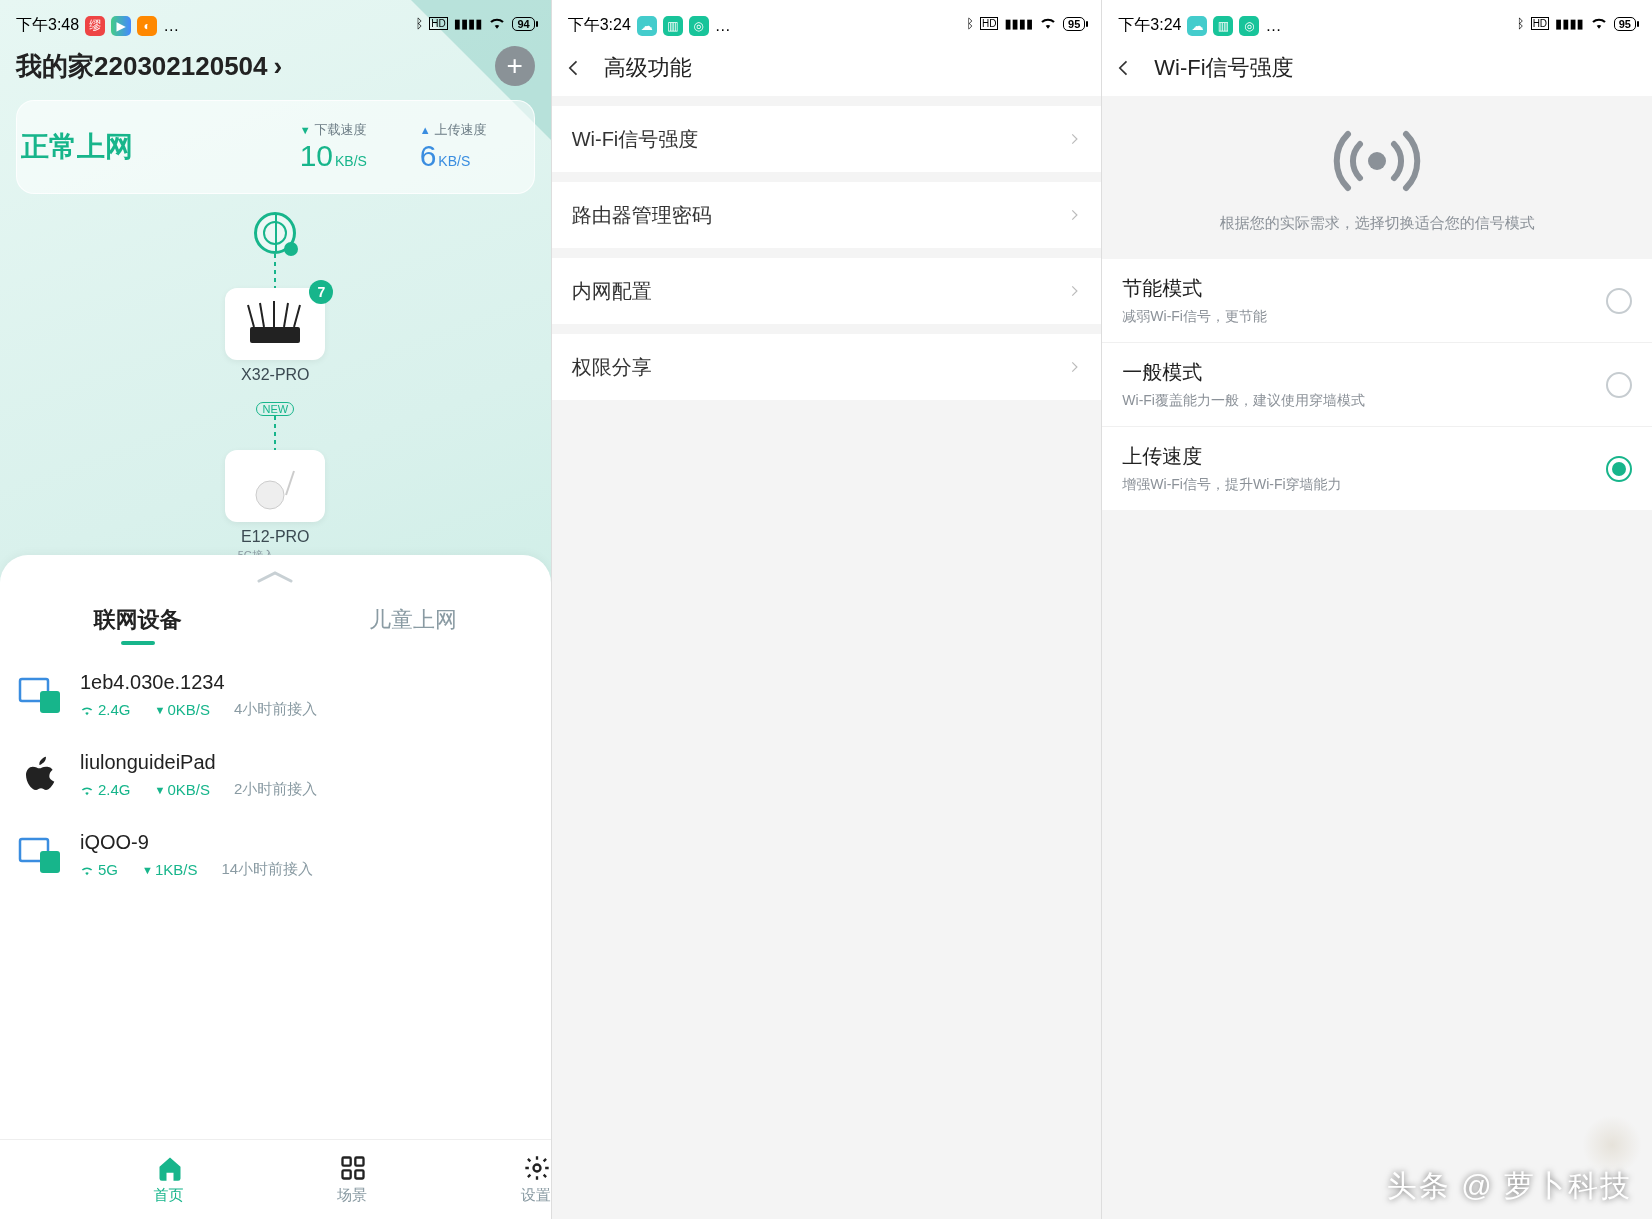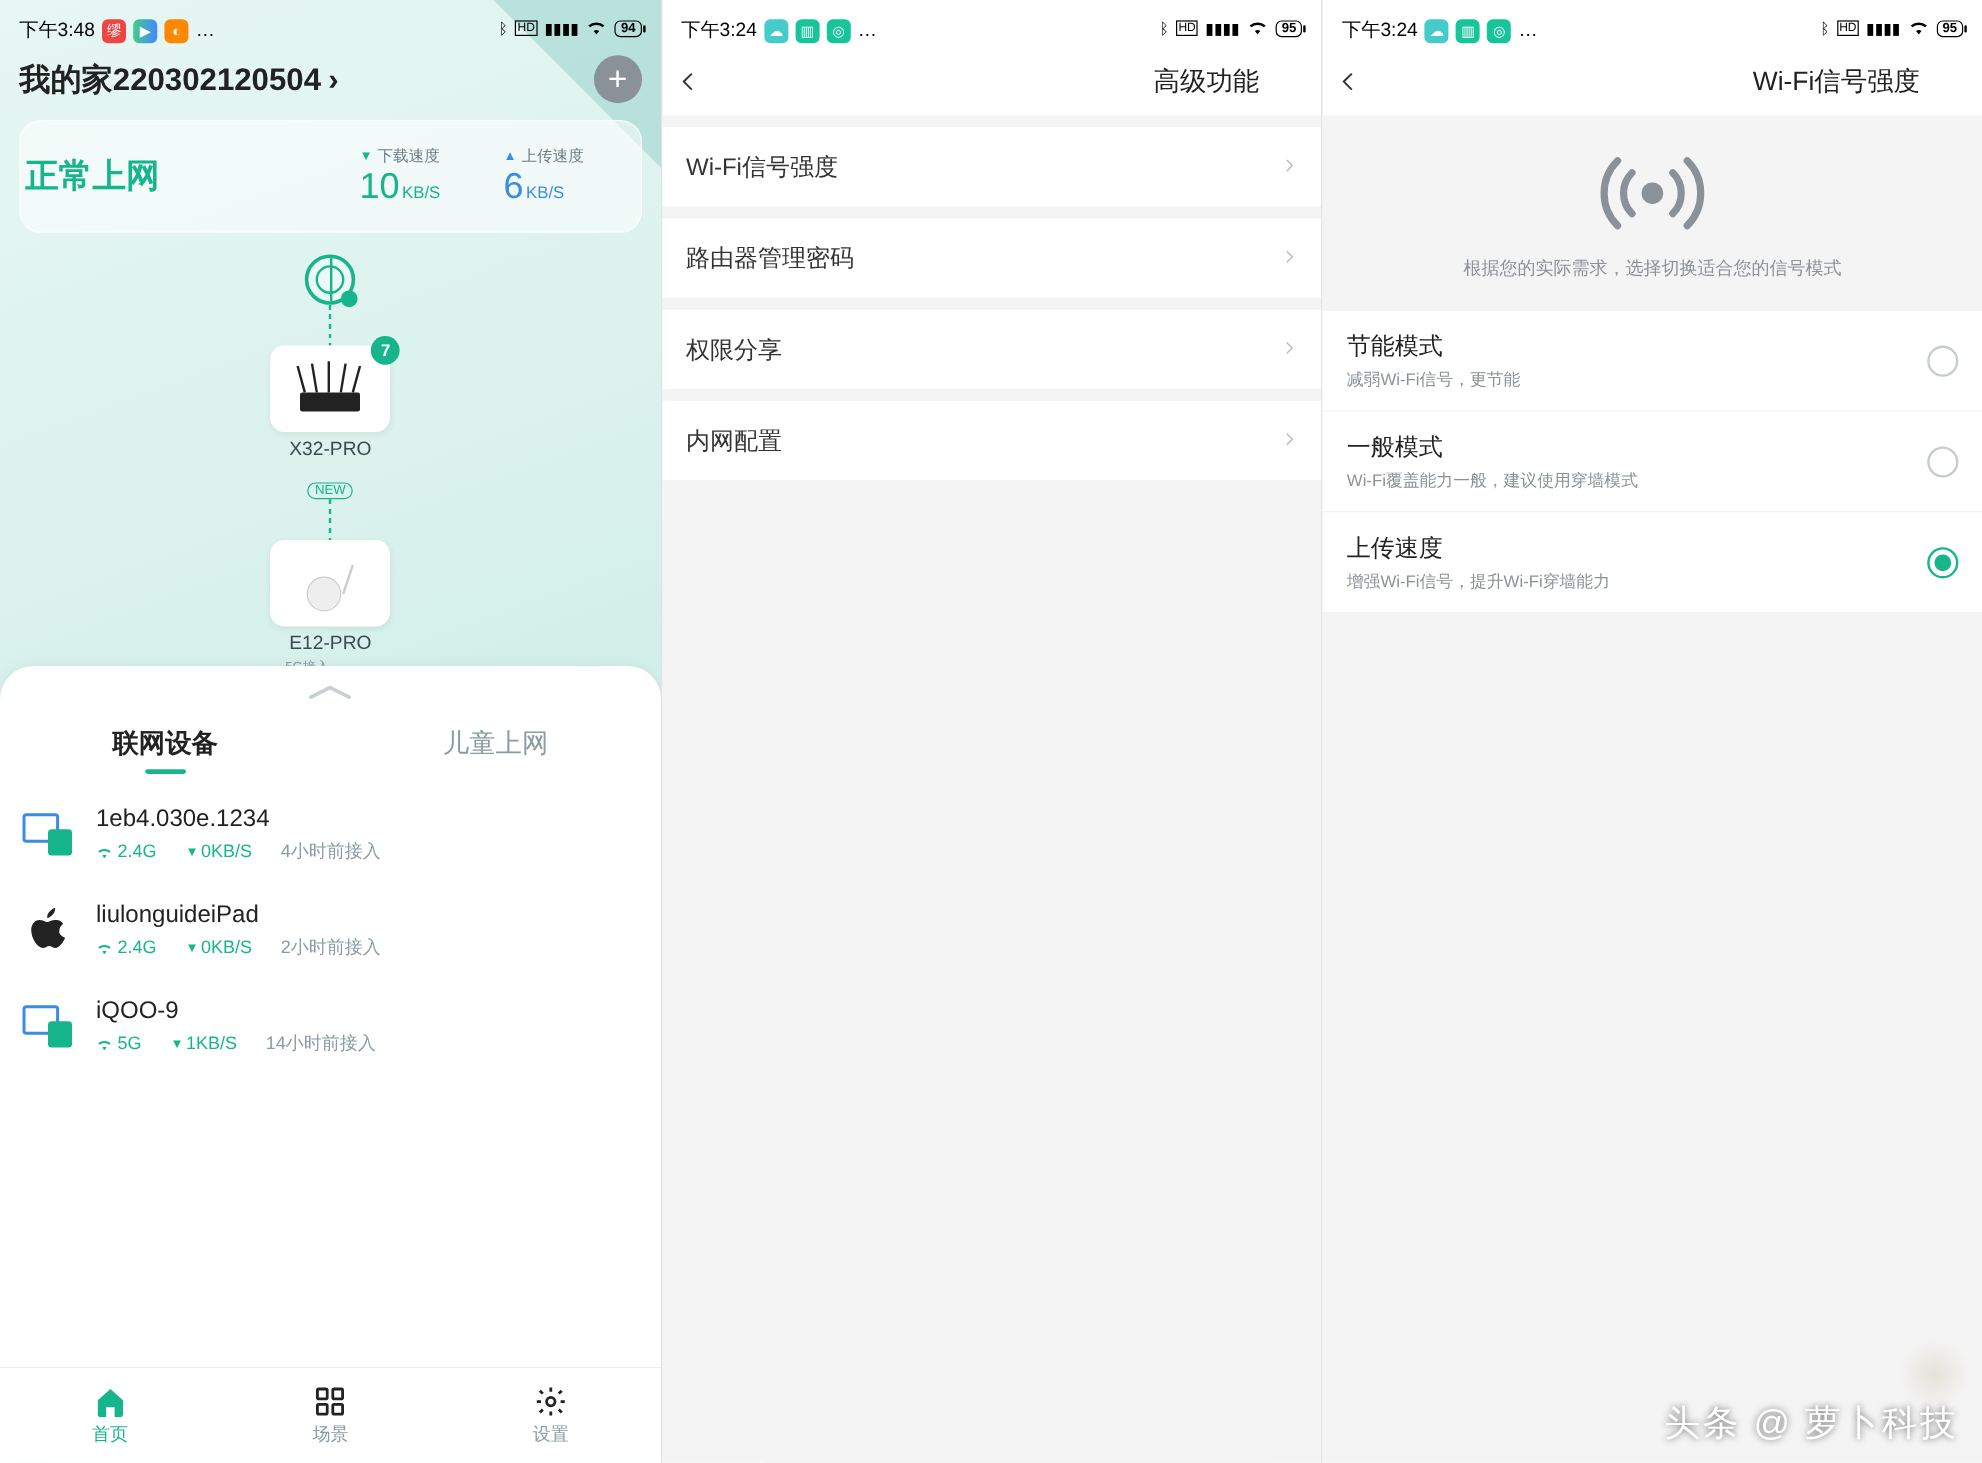--- a/index.html
+++ b/index.html
@@ -59,28 +59,28 @@
   .dev{display:flex;align-items:center;padding:16px 18px;gap:16px;}
   .dev-ic{width:46px;height:46px;display:flex;align-items:center;justify-content:center;}
   .dev-info{flex:1;}
   .dev-name{font-size:20px;color:#222;margin-bottom:6px;}
   .dev-meta{display:flex;align-items:center;gap:24px;font-size:15px;color:#8a9ba3;}
   .dev-band{color:#17b58b;display:flex;align-items:center;gap:4px;}
   .dev-spd{color:#17b58b;display:flex;align-items:center;gap:2px;}
   .dev-spd::before{content:"▼";font-size:11px;}
 
   .nav{position:absolute;left:0;right:0;bottom:0;height:80px;background:#fff;display:flex;border-top:1px solid #eee;}
-  .nav-item{flex:1;display:flex;flex-direction:column;align-items:center;justify-content:center;gap:4px;font-size:15px;color:#8a9ba3;}
+  .nav-item{flex:1;display:flex;flex-direction:column;align-items:flex-end;justify-content:center;gap:4px;font-size:15px;color:#8a9ba3;}
   .nav-item.active{color:#17b58b;}
   .nav-ic{width:28px;height:28px;}
 
   
   .hdr{display:flex;align-items:center;height:56px;padding:0 12px;}
   .back{width:40px;display:flex;align-items:center;}
-  .hdr h2{flex:1;text-align:right;font-size:22px;font-weight:500;color:#222;margin-right:40px;}
+  .hdr h2{flex:1;text-align:left;font-size:22px;font-weight:500;color:#222;margin-right:40px;}
   .list{background:#f4f4f4;padding-top:10px;}
   .row{background:#fff;height:66px;display:flex;align-items:center;padding:0 20px;margin-bottom:10px;font-size:20px;color:#333;justify-content:space-between;}
   .chev{color:#bbb;}
 
   
   .p3-body{background:#f4f4f4;height:calc(100% - 96px);}
   .sig-hero{display:flex;flex-direction:column;align-items:center;padding:30px 20px 26px;gap:18px;}
   .sig-icon{color:#8b9198;}
   .sig-cap{font-size:15px;color:#8b9198;}
   .opt{background:#fff;padding:16px 20px;display:flex;align-items:center;justify-content:space-between;border-bottom:1px solid #f0f0f0;}
@@ -316,27 +316,27 @@
               <polyline points="9,4 17,12 9,20" fill="none" stroke="#bbb" stroke-width="2"></polyline>
             </svg></span>
         </div>
         <div class="row">
           <span>路由器管理密码</span>
           <span class="chev"><svg width="14" height="14" viewBox="0 0 24 24">
               <polyline points="9,4 17,12 9,20" fill="none" stroke="#bbb" stroke-width="2"></polyline>
             </svg></span>
         </div>
         <div class="row">
-          <span>权限分享</span>
+          <span>内网配置</span>
           <span class="chev"><svg width="14" height="14" viewBox="0 0 24 24">
               <polyline points="9,4 17,12 9,20" fill="none" stroke="#bbb" stroke-width="2"></polyline>
             </svg></span>
         </div>
         <div class="row">
-          <span>内网配置</span>
+          <span>权限分享</span>
           <span class="chev"><svg width="14" height="14" viewBox="0 0 24 24">
               <polyline points="9,4 17,12 9,20" fill="none" stroke="#bbb" stroke-width="2"></polyline>
             </svg></span>
         </div>
       </div>
 </div>
 
 <div class="phone">
   <div class="sbar">
     <div class="left">

